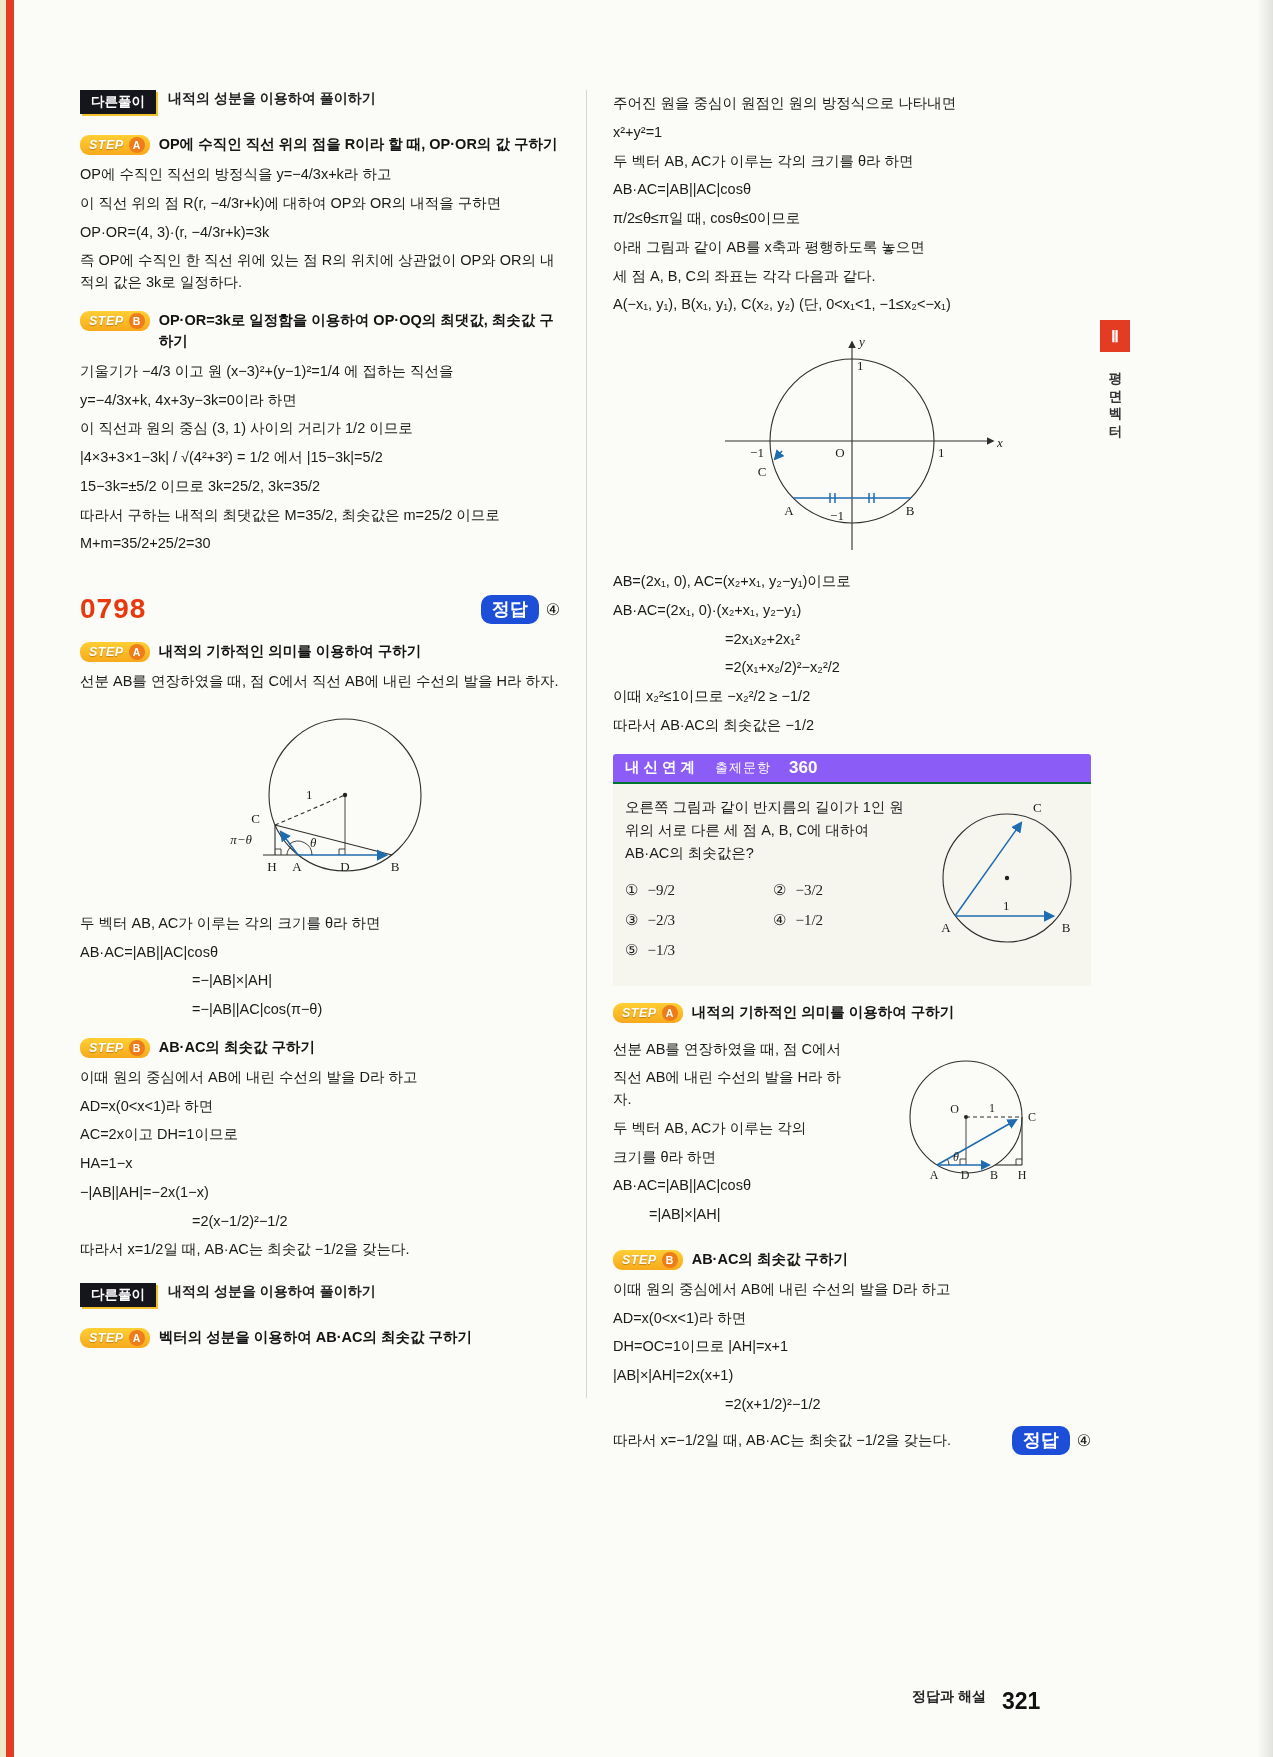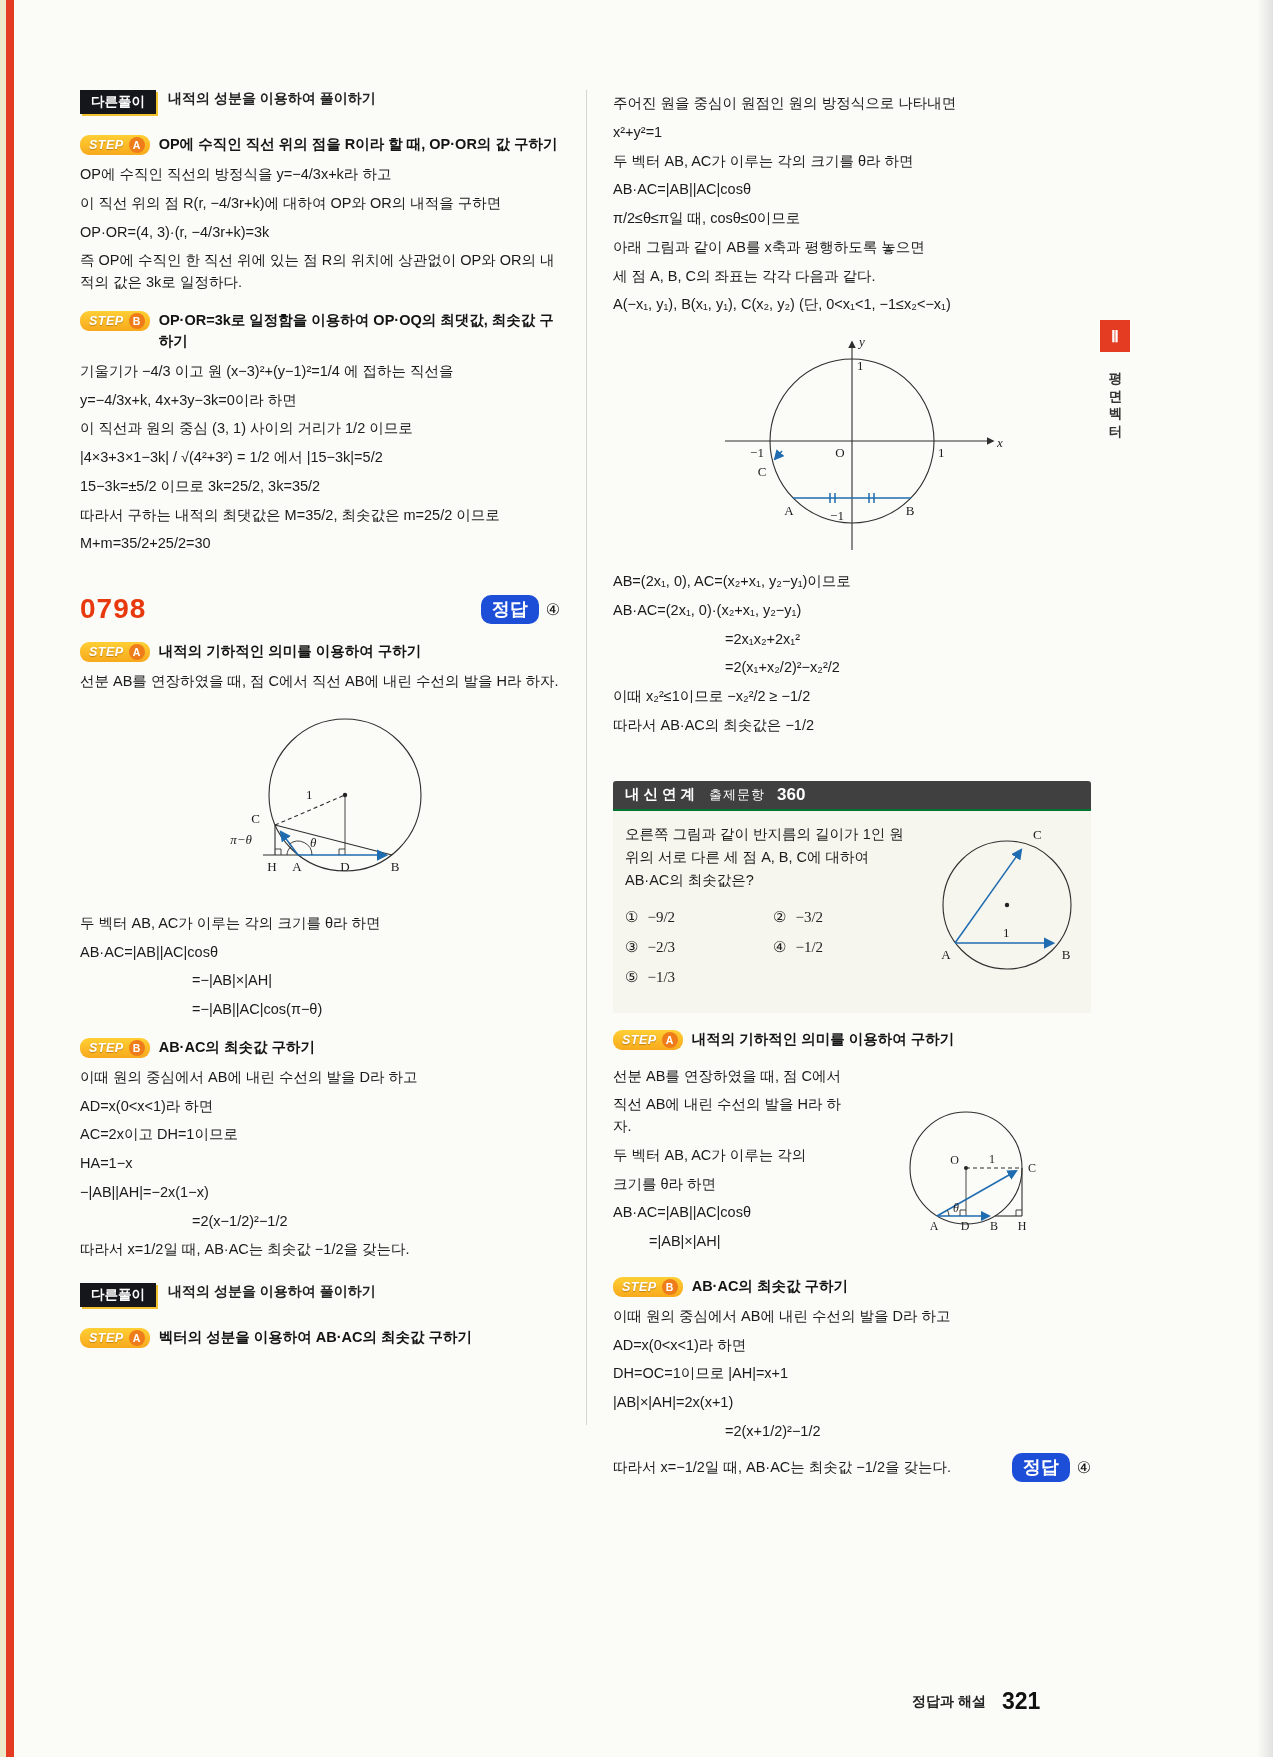--- a/index.html
+++ b/index.html
@@ -28,33 +28,33 @@
 .ans-label{background:#1d4ed8;color:#fff;font-size:18px;padding:2.5px 11px;border-radius:10px;font-weight:700}
 .ans-num{font-size:16px;color:#111}
 .diagram{display:flex;justify-content:center;margin:10px 0}
 .diag text{font-family:"Liberation Serif",serif;font-size:13px;fill:#1c1c1c;font-style:italic}
 .diag text.rm{font-style:normal}
 .diag-sm text{font-size:12px}
 .k{stroke:#2f2f2f;stroke-width:1.1;fill:none}
 .thin{stroke-width:.9}
 .b{stroke:#1f6cb0;stroke-width:1.5;fill:none}
 .dash{stroke-dasharray:4 3}
-.banner{display:flex;align-items:center;gap:10px;background:#404040;color:#fff;padding:4px 12px;margin-top:44px;border-radius:3px 3px 0 0;border-bottom:2px solid #00742f}
+.banner{display:flex;align-items:center;gap:16px;background:#8b5cf6;color:#fff;padding:4px 12px;margin-top:17px;border-radius:3px 3px 0 0;border-bottom:2px solid #00742f}
 .banner-title{font-weight:700;font-size:14.5px;letter-spacing:4px}
 .banner-sub{font-size:13px;letter-spacing:1px}
 .banner-num{font-weight:700;font-size:17px;margin-left:2px}
 .quiz-box{background:#f6f6ef;padding:12px 8px 16px 12px;display:flex;gap:4px}
 .quiz-left{flex:1}
 .quiz-question{font-size:14.5px;line-height:1.6}
 .choices{display:grid;grid-template-columns:140px 140px;gap:12px 8px;margin-top:16px;font-size:15px;font-family:"Liberation Serif",serif}
 .choice{display:flex;gap:9px;align-items:center}
-.split{display:flex;gap:2px;align-items:flex-end}
+.split{display:flex;gap:2px;align-items:center}
 .split-text{flex:1}
 .answer-row{display:flex;align-items:center;justify-content:space-between}
-.footer{position:absolute;left:912px;top:1688px;display:flex;align-items:center;gap:16px}
+.footer{position:absolute;left:912px;top:1688px;display:flex;align-items:flex-start;gap:16px}
 .footer-label{font-size:14px;font-weight:700;color:#222}
 .footer-page{font-size:23px;font-weight:700;color:#111}
 .side-tab{position:absolute;left:1100px;top:320px;width:30px;display:flex;flex-direction:column;align-items:center;gap:10px}
 .side-roman{background:#e33c22;color:#fff;width:30px;height:32px;display:flex;align-items:center;justify-content:center;font-size:16px;font-weight:700;font-family:"Liberation Serif",serif}
 .side-label{writing-mode:vertical-rl;text-orientation:upright;font-size:13.5px;letter-spacing:4px;color:#333;font-weight:700}
 </style>
 </head>
 <body>
 
 <div class="edge-yellow"></div>

